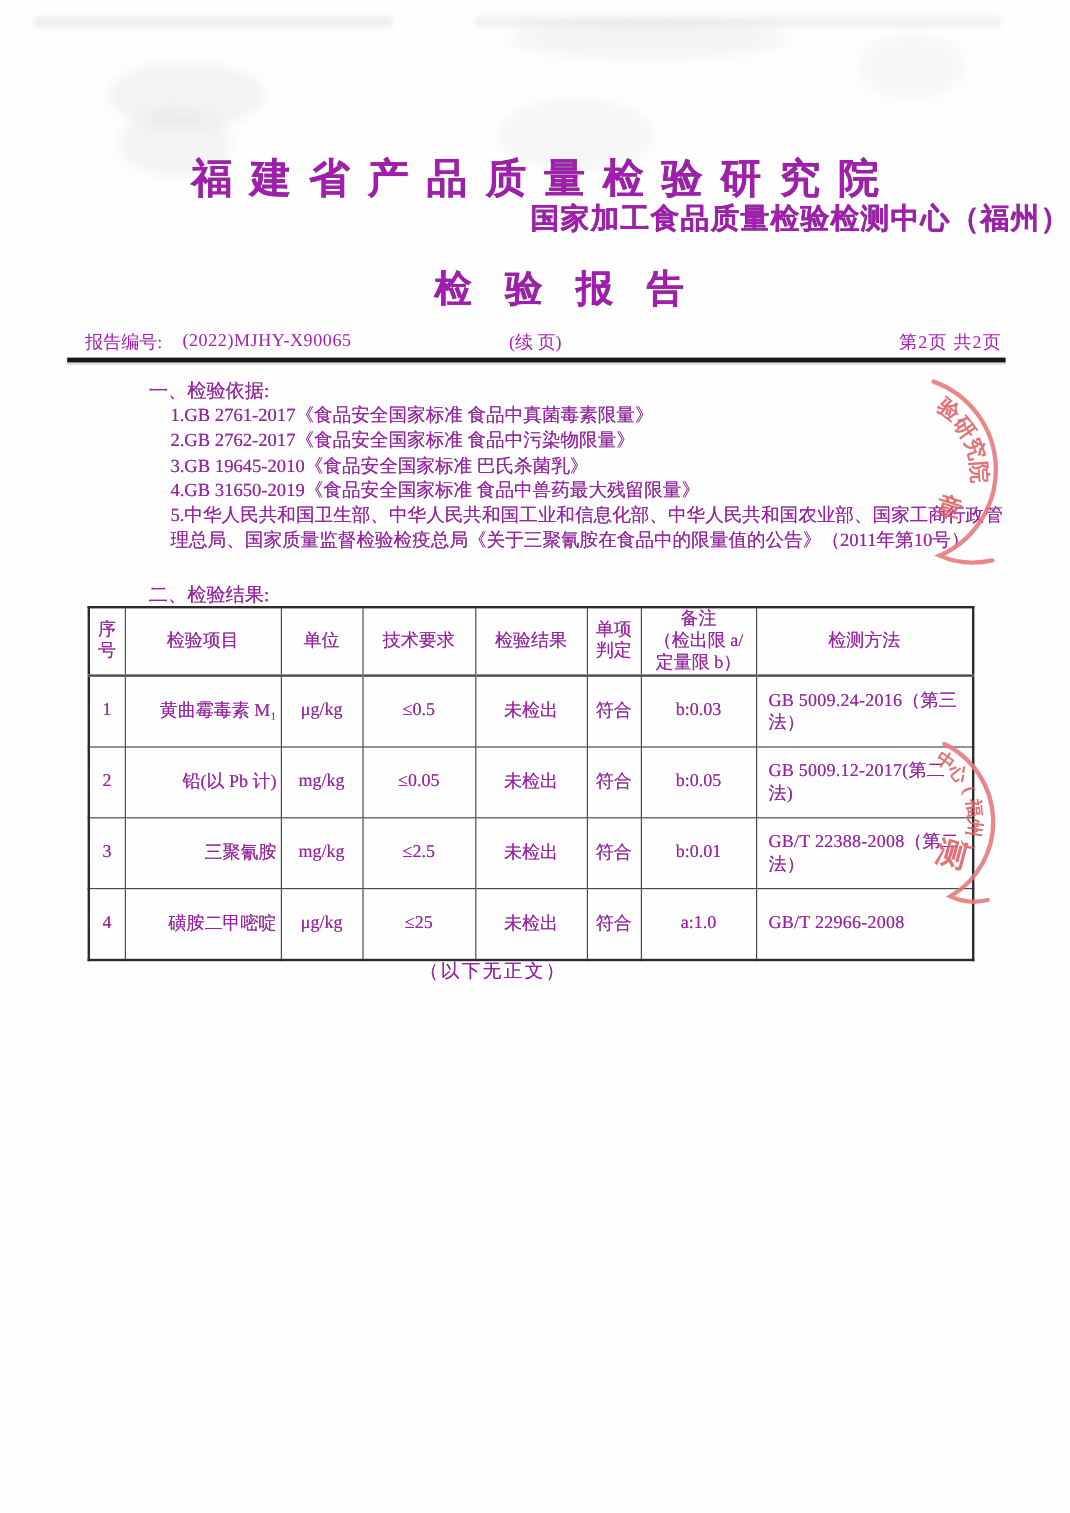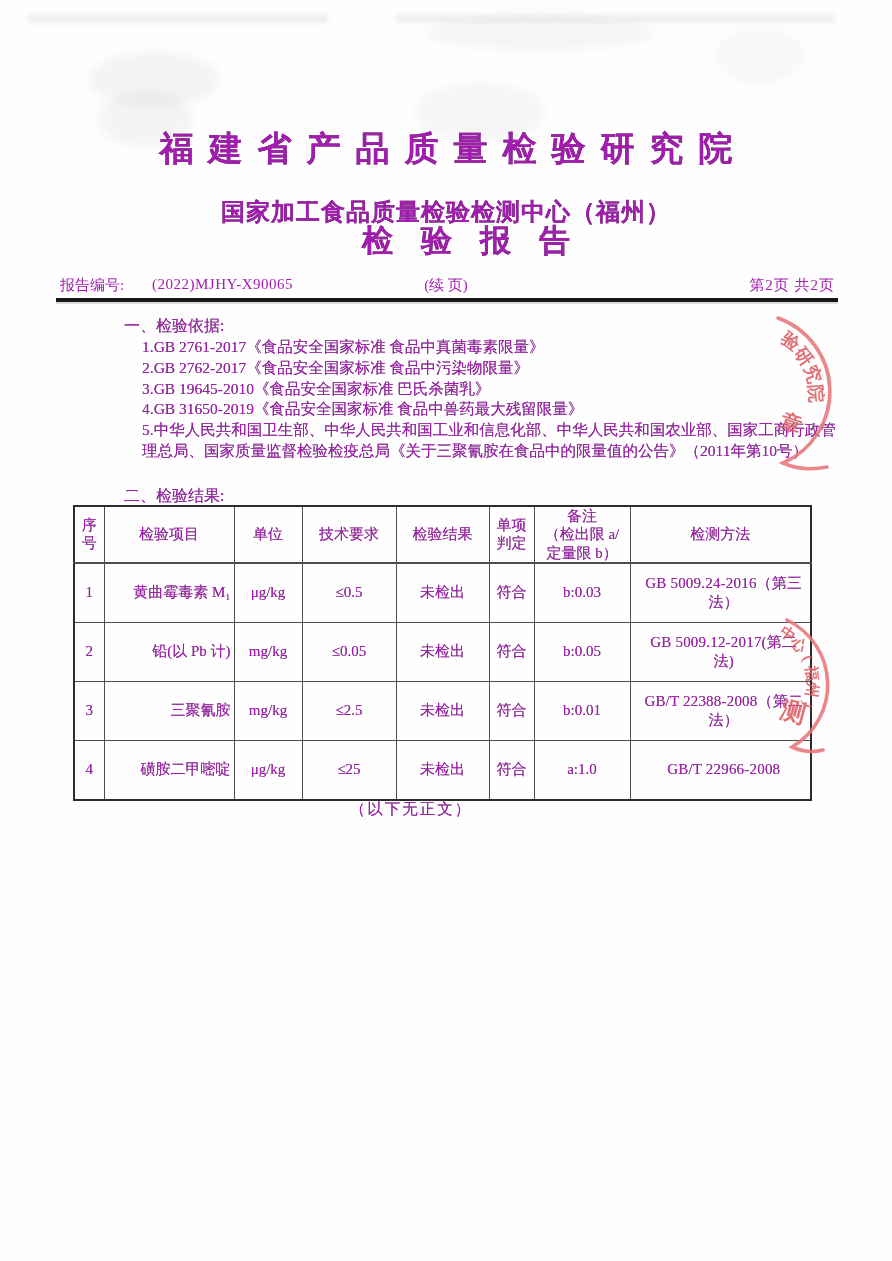--- a/index.html
+++ b/index.html
@@ -19,36 +19,36 @@
   .s6 { left:28px;  top:14px;  width:300px; height:9px;  background:rgba(185,185,190,.22); filter:blur(2px); border-radius:4px; }
   .s7 { left:395px; top:14px;  width:440px; height:9px;  background:rgba(185,185,190,.18); filter:blur(2px); border-radius:4px; }
 
   .title1 {
     position:absolute; top:126px; left:0; width:100%;
     text-align:center; font-size:34px; font-weight:bold;
     letter-spacing:15px; text-indent:15px; white-space:nowrap;
     text-shadow:0 0 .6px rgba(10,10,10,.8);
   }
   .title2 {
-    position:absolute; top:196px; left:0; width:100%;
-    text-align:center; font-size:24px; font-weight:bold; letter-spacing:1px;
+    position:absolute; top:166px; left:0; width:100%;
+    text-align:right; font-size:24px; font-weight:bold; letter-spacing:1px;
     text-shadow:0 0 .6px rgba(10,10,10,.8);
   }
   .title3 {
     position:absolute; top:220px; left:0; width:100%;
     text-align:center; font-size:31px; font-weight:bold;
     letter-spacing:28px; text-indent:28px; white-space:nowrap;
     text-shadow:0 0 .6px rgba(10,10,10,.8);
     padding-left:20px;
   }
   .meta {
     position:absolute; top:276px; left:57px; width:778px; height:20px;
     font-size:15px;
   }
-  .meta .label { position:absolute; left:3px; top:0; }
+  .meta .label { position:absolute; left:14px; top:0; }
   .meta .value { position:absolute; left:95px; top:0; letter-spacing:.5px; }
   .meta .cont  { position:absolute; left:50%; top:0; transform:translateX(-50%); }
   .meta .pages { position:absolute; right:0; top:0; letter-spacing:1px;margin-left:36px; }
   .rule {
     position:absolute; top:298px; left:56px; width:782px; height:4px;
     background:#171717; box-shadow:0 2px 0 rgba(120,120,120,.25);
   }
   .sec-heading { position:absolute; left:124px; font-size:16px; text-shadow:0 0 .5px rgba(20,20,20,.6); }
   .h-basis   { top:316px; }
   .h-results { top:486px; }
@@ -63,21 +63,21 @@
     font-size:15px; text-shadow:0 0 .4px rgba(20,20,20,.55);
   }
   .results-table th, .results-table td {
     border:1px solid #4d4d4d; padding:0 3px; text-align:center;
     overflow:hidden; font-weight:normal;
   }
   .results-table { border:2px solid #2c2c2c; }
   .results-table th { height:54px; white-space:pre-line; line-height:1.22; border-bottom-width:2px; }
   .results-table td { height:58px; }
   .results-table td.c-item   { text-align:right; padding-left:9px; }
-  .results-table td.c-method { text-align:center; padding-left:10px; letter-spacing:.2px; }
+  .results-table td.c-method { text-align:left; padding-left:10px; letter-spacing:.2px; }
   .footer-note {
     position:absolute; top:799px; left:0; width:822px; text-align:center;
     font-size:15.5px; letter-spacing:2px; text-shadow:0 0 .5px rgba(20,20,20,.6);
   }
   .stamp { position:absolute; pointer-events:none; }
   .stamp-a { left:735px; top:300px; }
   .stamp-b { left:735px; top:598px; }
   .stamp text { font-family:"Liberation Serif","DejaVu Serif",serif; font-weight:bold; }
 </style>
 </head>

